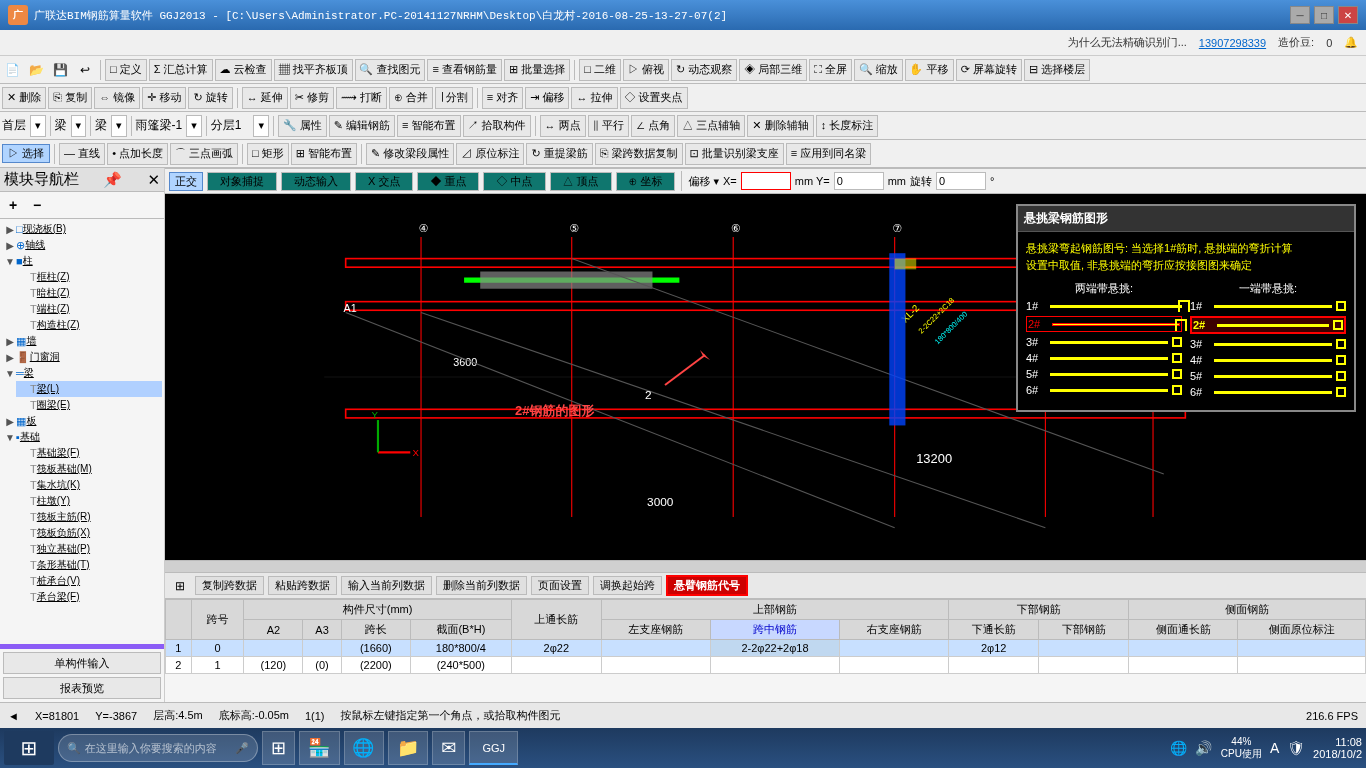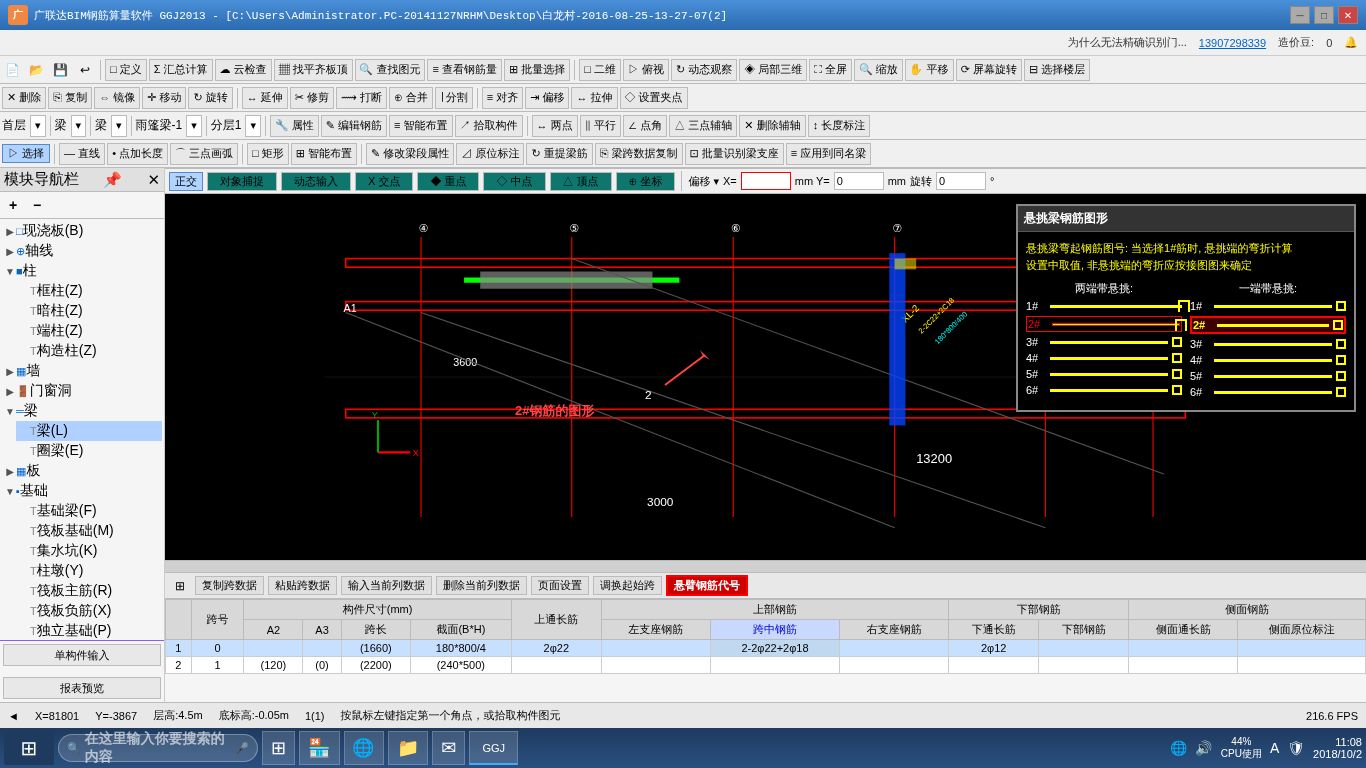--- a/index.html
+++ b/index.html
@@ -93,21 +93,21 @@
     .tree-item {
       display: flex;
       align-items: center;
       padding: 1px 2px;
       cursor: pointer;
       font-size: 11px;
       white-space: nowrap;
     }
     .tree-item.selected { background: #b0d0ff; }
     .tree-expand { width: 12px; text-align: center; color: #555; font-size: 10px; }
-    .tree-label { font-size: 14px; }
+    .tree-label { font-size: 10px; text-decoration: underline; }
     .tree-child { margin-left: 14px; }
 
     
     #canvas-area {
       flex: 1;
       display: flex;
       flex-direction: column;
       background: #000;
       position: relative;
     }
@@ -437,21 +437,21 @@
     <div class="tb-sep"></div>
     <span style="margin-right:2px;">梁</span>
     <div class="tb-dropdown">▾</div>
     <div class="tb-sep"></div>
     <span style="margin-right:2px;">梁</span>
     <div class="tb-dropdown">▾</div>
     <div class="tb-sep"></div>
     <span style="margin-right:2px;">雨篷梁-1</span>
     <div class="tb-dropdown">▾</div>
     <div class="tb-sep"></div>
-    <span style="margin-right:2px;text-align:center;">分层1</span>
+    <span style="margin-right:10px;text-align:center;">分层1</span>
     <div class="tb-dropdown">▾</div>
     <div class="tb-sep"></div>
     <div class="tb-btn">🔧 属性</div>
     <div class="tb-btn">✎ 编辑钢筋</div>
     <div class="tb-btn">≡ 智能布置</div>
     <div class="tb-btn">↗ 拾取构件</div>
     <div class="tb-sep"></div>
     <div class="tb-btn">↔ 两点</div>
     <div class="tb-btn">∥ 平行</div>
     <div class="tb-btn">∠ 点角</div>
@@ -611,21 +611,21 @@
           <span class="tree-label">桩承台(V)</span>
         </div>
         <div class="tree-item tree-child">
           <span class="tree-expand"> </span>
           <span style="color:#888;font-size:11px;">T</span>
           <span class="tree-label">承台梁(F)</span>
         </div>
 
       </div>
 
-      <div style="border-top:1px solid #8b5cf6; padding:3px; display:flex; flex-direction:column; gap:11px;justify-content:flex-end;">
+      <div style="border-top:5px solid #8b5cf6; padding:3px; display:flex; flex-direction:column; gap:3px;justify-content:flex-end;">
         <div class="tb-btn" style="justify-content:center;">单构件输入</div>
         <div class="tb-btn" style="justify-content:center;">报表预览</div>
       </div>
     </div>
 
     <div id="canvas-area">
 
       <div id="snap-toolbar">
         <div class="snap-btn mode-btn active">正交</div>
         <div class="snap-btn">对象捕捉</div>
@@ -883,21 +883,21 @@
     <span>底标高:-0.05m</span>
     <span>1(1)</span>
     <span>按鼠标左键指定第一个角点，或拾取构件图元</span>
     <span style="margin-left:auto;">216.6 FPS</span>
   </div>
 
   <div id="taskbar">
     <div id="taskbar-start">⊞</div>
     <div id="taskbar-search">
       <span style="color:rgba(255,255,255,0.6);">🔍</span>
-      <span style="color:rgba(255,255,255,0.6);font-size:14px;font-weight:bold;">在这里输入你要搜索的内容</span>
+      <span style="color:rgba(255,255,255,0.6);font-size:11px;">在这里输入你要搜索的内容</span>
       <span style="margin-left:auto;cursor:pointer;">🎤</span>
     </div>
     <div class="taskbar-app">⊞</div>
     <div class="taskbar-app">🏪</div>
     <div class="taskbar-app">🌐</div>
     <div class="taskbar-app">📁</div>
     <div class="taskbar-app">✉</div>
     <div class="taskbar-app" style="border-bottom:2px solid #4af;font-size:11px;padding:0 12px;">GGJ</div>
 
     <div id="taskbar-right">

